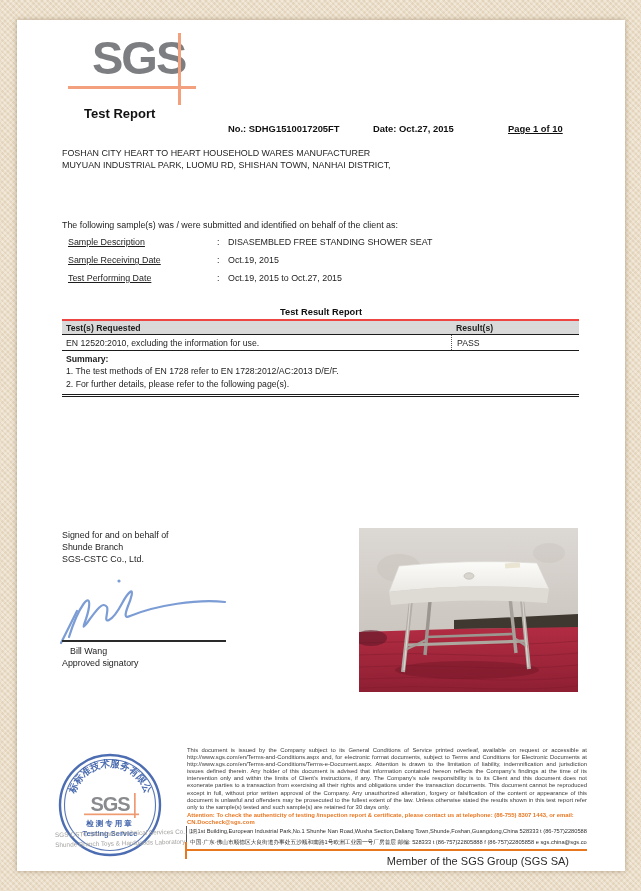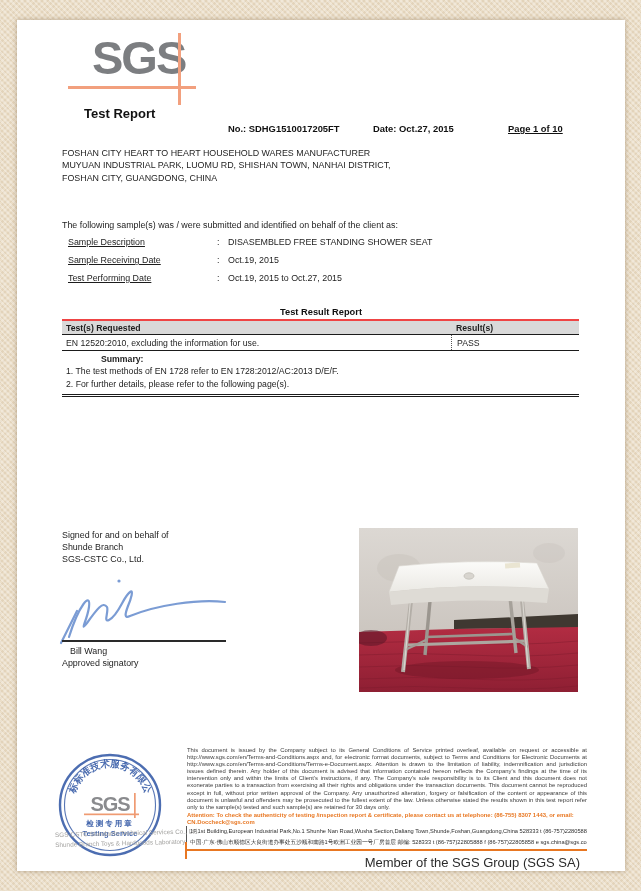--- a/index.html
+++ b/index.html
@@ -41,41 +41,41 @@
     border-top:2px solid #ef4444;border-bottom:3px double #1b1b1b;
     font-size:8.7px;color:#1d1d1d;
   }
   .rs-head{display:flex;background:#d9d9d9;border-bottom:1px solid #1b1b1b;height:13px;align-items:center;font-weight:bold;}
   .rs-col1{flex:1;padding-left:4px;}
   .rs-col2{width:128px;box-sizing:border-box;padding-left:5px;}
   .rs-row{display:flex;border-bottom:1px solid #1b1b1b;height:15px;align-items:stretch;}
   .rs-row .rs-col1{display:flex;align-items:center;}
   .rs-row .rs-col2{border-left:1px dotted #555;display:flex;align-items:center;}
   .rs-summary{padding:2px 4px 3px 4px;}
-  .rs-summary-label{font-weight:bold;line-height:12px;margin-left:35px;}
+  .rs-summary-label{font-weight:bold;line-height:12px;}
   .rs-note{line-height:13px;}
   
   .sig-block{position:absolute;left:45px;top:509px;font-size:8.9px;line-height:12.2px;color:#1d1d1d;}
   .sig-svg{position:absolute;left:40px;top:549px;}
   .sig-line{position:absolute;left:45px;top:620px;width:164px;height:2px;background:#2a2a2a;}
   .sig-name{position:absolute;left:53px;top:626px;font-size:8.9px;color:#1d1d1d;text-align:center;}
   .sig-role{position:absolute;left:45px;top:638px;font-size:8.9px;color:#1d1d1d;}
   
   .photo{position:absolute;left:342px;top:508px;width:219px;height:164px;}
   
   .fineprint{
     position:absolute;left:170px;top:727px;width:400px;
     font-size:5.9px;line-height:7.1px;text-align:justify;color:#3c3c3c;
   }
   .attention{margin-top:1px;color:#e87722;font-weight:bold;text-align:left;}
   .addr{position:absolute;left:169px;top:806px;width:401px;font-size:5.7px;color:#2f2f2f;}
   .addr-line{border-left:1px solid #555;padding-left:3px;height:11px;line-height:11px;white-space:nowrap;overflow:hidden;}
   .footer-rule{position:absolute;left:168px;top:829px;width:402px;height:2px;background:#e87722;}
   .footer-tick{position:absolute;left:168px;top:822px;width:2px;height:17px;background:#e87722;}
-  .member{position:absolute;right:45px;top:835px;font-size:13px;color:#2b2b2b;padding-left:31px;}
+  .member{position:absolute;right:56px;top:835px;font-size:11px;color:#2b2b2b;padding-left:31px;}
   .stamp{position:absolute;left:40px;top:732px;z-index:1;}
   .stamp-co{
     position:absolute;left:38px;top:808px;width:160px;z-index:2;
     font-size:6.4px;line-height:9.6px;color:#a5a4a2;transform:rotate(-1.5deg);white-space:nowrap;
   }
 </style>
 </head>
 <body>
 
 <div class="page">
@@ -85,21 +85,20 @@
   <div class="logo-vline"></div>
 
   <div class="hdr hdr-title">Test Report</div>
   <div class="hdr hdr-no">No.: SDHG1510017205FT</div>
   <div class="hdr hdr-date">Date: Oct.27, 2015</div>
   <div class="hdr hdr-page">Page 1 of 10</div>
 
   <div class="client">
     <div>FOSHAN CITY HEART TO HEART HOUSEHOLD WARES MANUFACTURER</div>
     <div>MUYUAN INDUSTRIAL PARK, LUOMU RD, SHISHAN TOWN, NANHAI DISTRICT,</div>
-    <div>FOSHAN CITY, GUANGDONG, CHINA</div>
   </div>
 
   <div class="intro">The following sample(s) was / were submitted and identified on behalf of the client as:</div>
 
   <div class="sample-row" style="top:217px;">
     <span>Sample Description</span>
     <span class="colon">:</span>
     <span class="val">DISASEMBLED FREE STANDING SHOWER SEAT</span>
   </div>
   <div class="sample-row" style="top:235px;">

